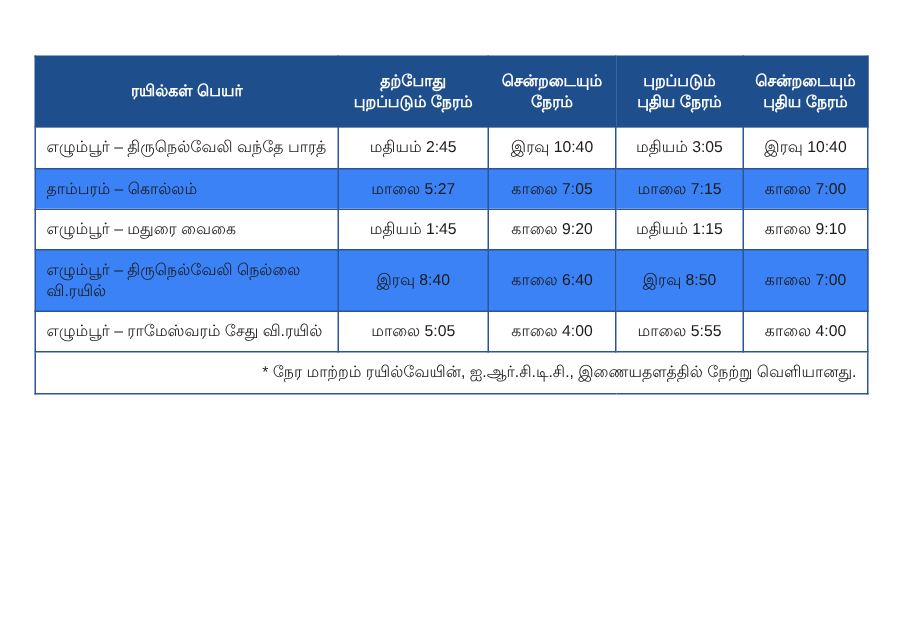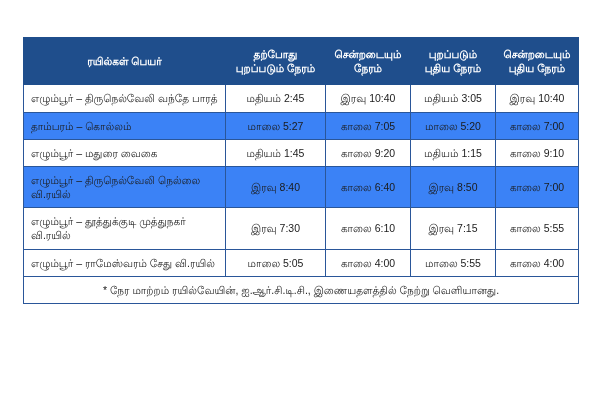--- a/index.html
+++ b/index.html
@@ -62,21 +62,21 @@
   tr.plain td {
     background: #ffffff;
   }
   td.name {
     text-align: left;
   }
   td.time {
     text-align: center;
   }
   td.footnote {
-    text-align: center;
+    text-align: right;
     background: #ffffff;
     font-size: 10.5px;
     padding: 8px 9px;
     color: #1b1b1b;
   }
 </style>
 </head>
 <body>
 
 <div id="page">
@@ -103,45 +103,38 @@
           <td class="name">எழும்பூர் – திருநெல்வேலி வந்தே பாரத்</td>
           <td class="time">மதியம் 2:45</td>
           <td class="time">இரவு 10:40</td>
           <td class="time">மதியம் 3:05</td>
           <td class="time">இரவு 10:40</td>
         </tr>
         <tr class="shade">
           <td class="name">தாம்பரம் – கொல்லம்</td>
           <td class="time">மாலை 5:27</td>
           <td class="time">காலை 7:05</td>
-          <td class="time">மாலை 5:20</td>
+          <td class="time">மாலை 7:15</td>
           <td class="time">காலை 7:00</td>
         </tr>
         <tr class="plain">
           <td class="name">எழும்பூர் – மதுரை வைகை</td>
           <td class="time">மதியம் 1:45</td>
           <td class="time">காலை 9:20</td>
           <td class="time">மதியம் 1:15</td>
           <td class="time">காலை 9:10</td>
         </tr>
         <tr class="shade">
           <td class="name">எழும்பூர் – திருநெல்வேலி நெல்லை வி.ரயில்</td>
           <td class="time">இரவு 8:40</td>
           <td class="time">காலை 6:40</td>
           <td class="time">இரவு 8:50</td>
           <td class="time">காலை 7:00</td>
         </tr>
         <tr class="plain">
-          <td class="name">எழும்பூர் – தூத்துக்குடி முத்துநகர் வி.ரயில்</td>
-          <td class="time">இரவு 7:30</td>
-          <td class="time">காலை 6:10</td>
-          <td class="time">இரவு 7:15</td>
-          <td class="time">காலை 5:55</td>
-        </tr>
-        <tr class="plain">
           <td class="name">எழும்பூர் – ராமேஸ்வரம் சேது வி.ரயில்</td>
           <td class="time">மாலை 5:05</td>
           <td class="time">காலை 4:00</td>
           <td class="time">மாலை 5:55</td>
           <td class="time">காலை 4:00</td>
         </tr>
         <tr>
           <td class="footnote" colspan="5">* நேர மாற்றம் ரயில்வேயின், ஐ.ஆர்.சி.டி.சி., இணையதளத்தில் நேற்று வெளியானது.</td>
         </tr>
       </tbody>

